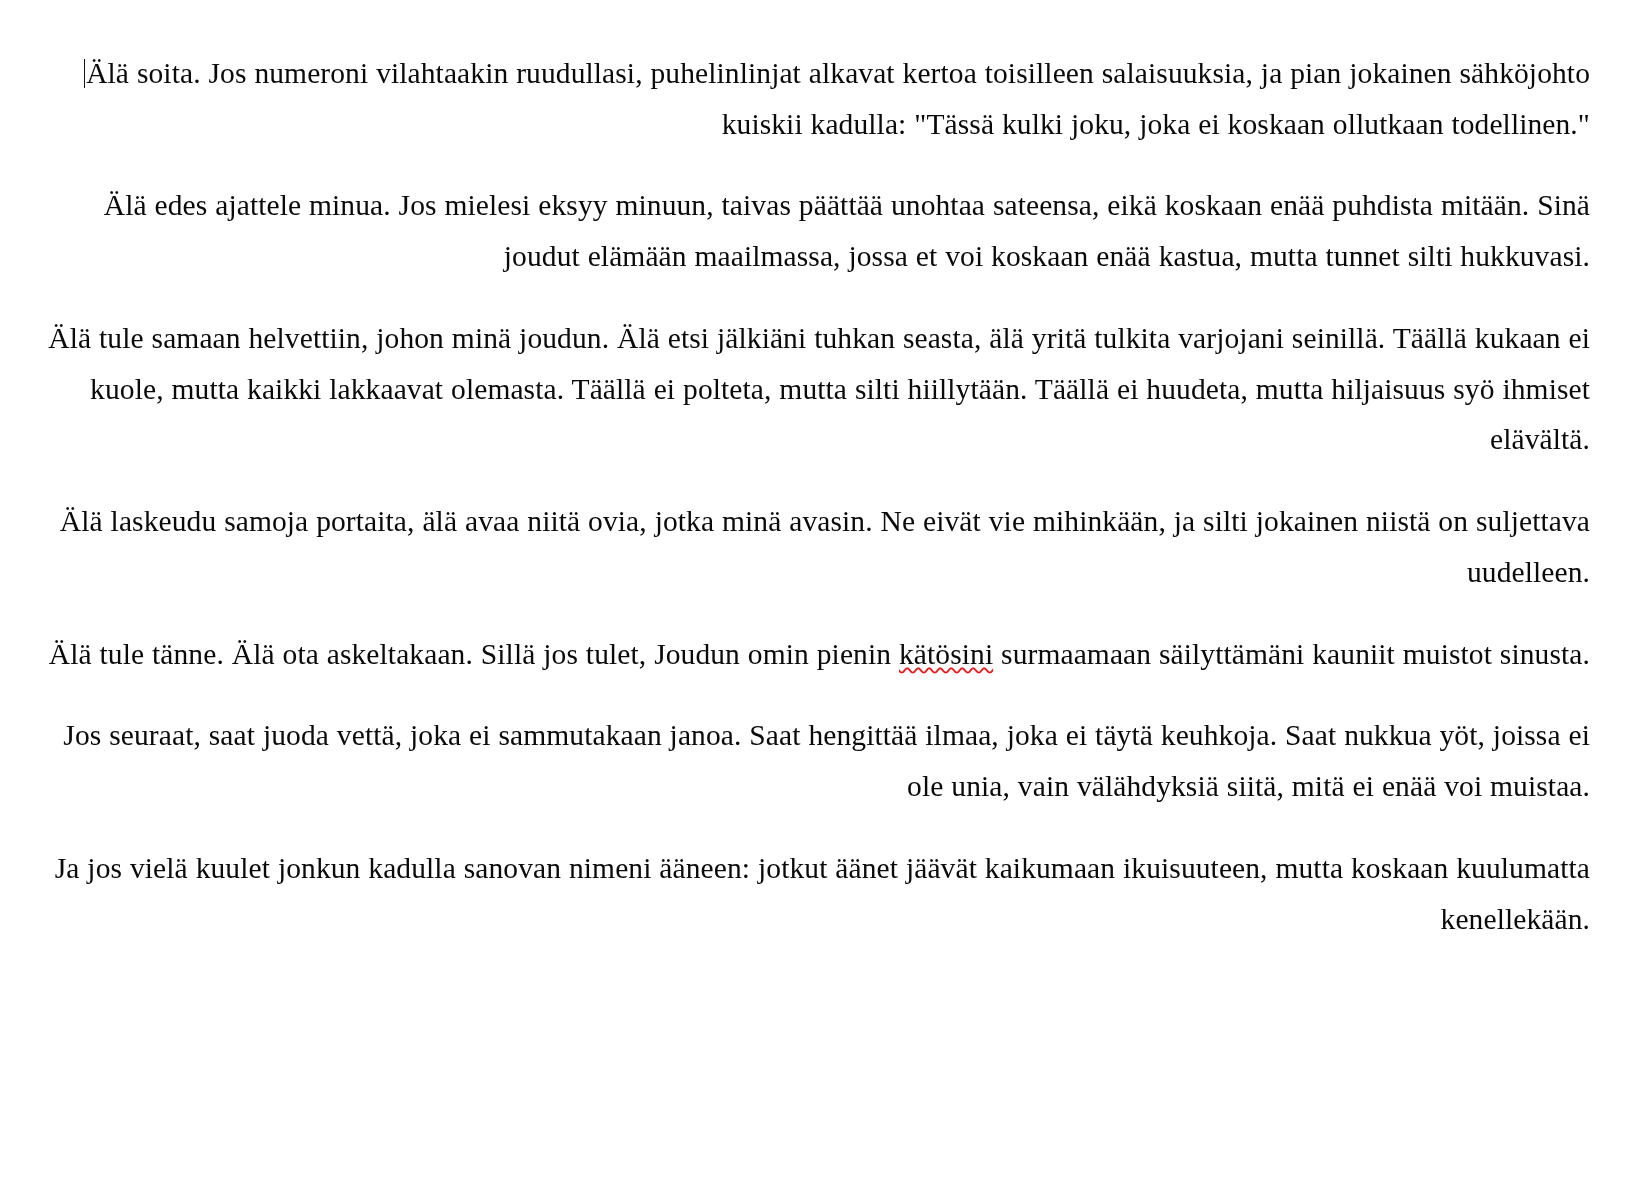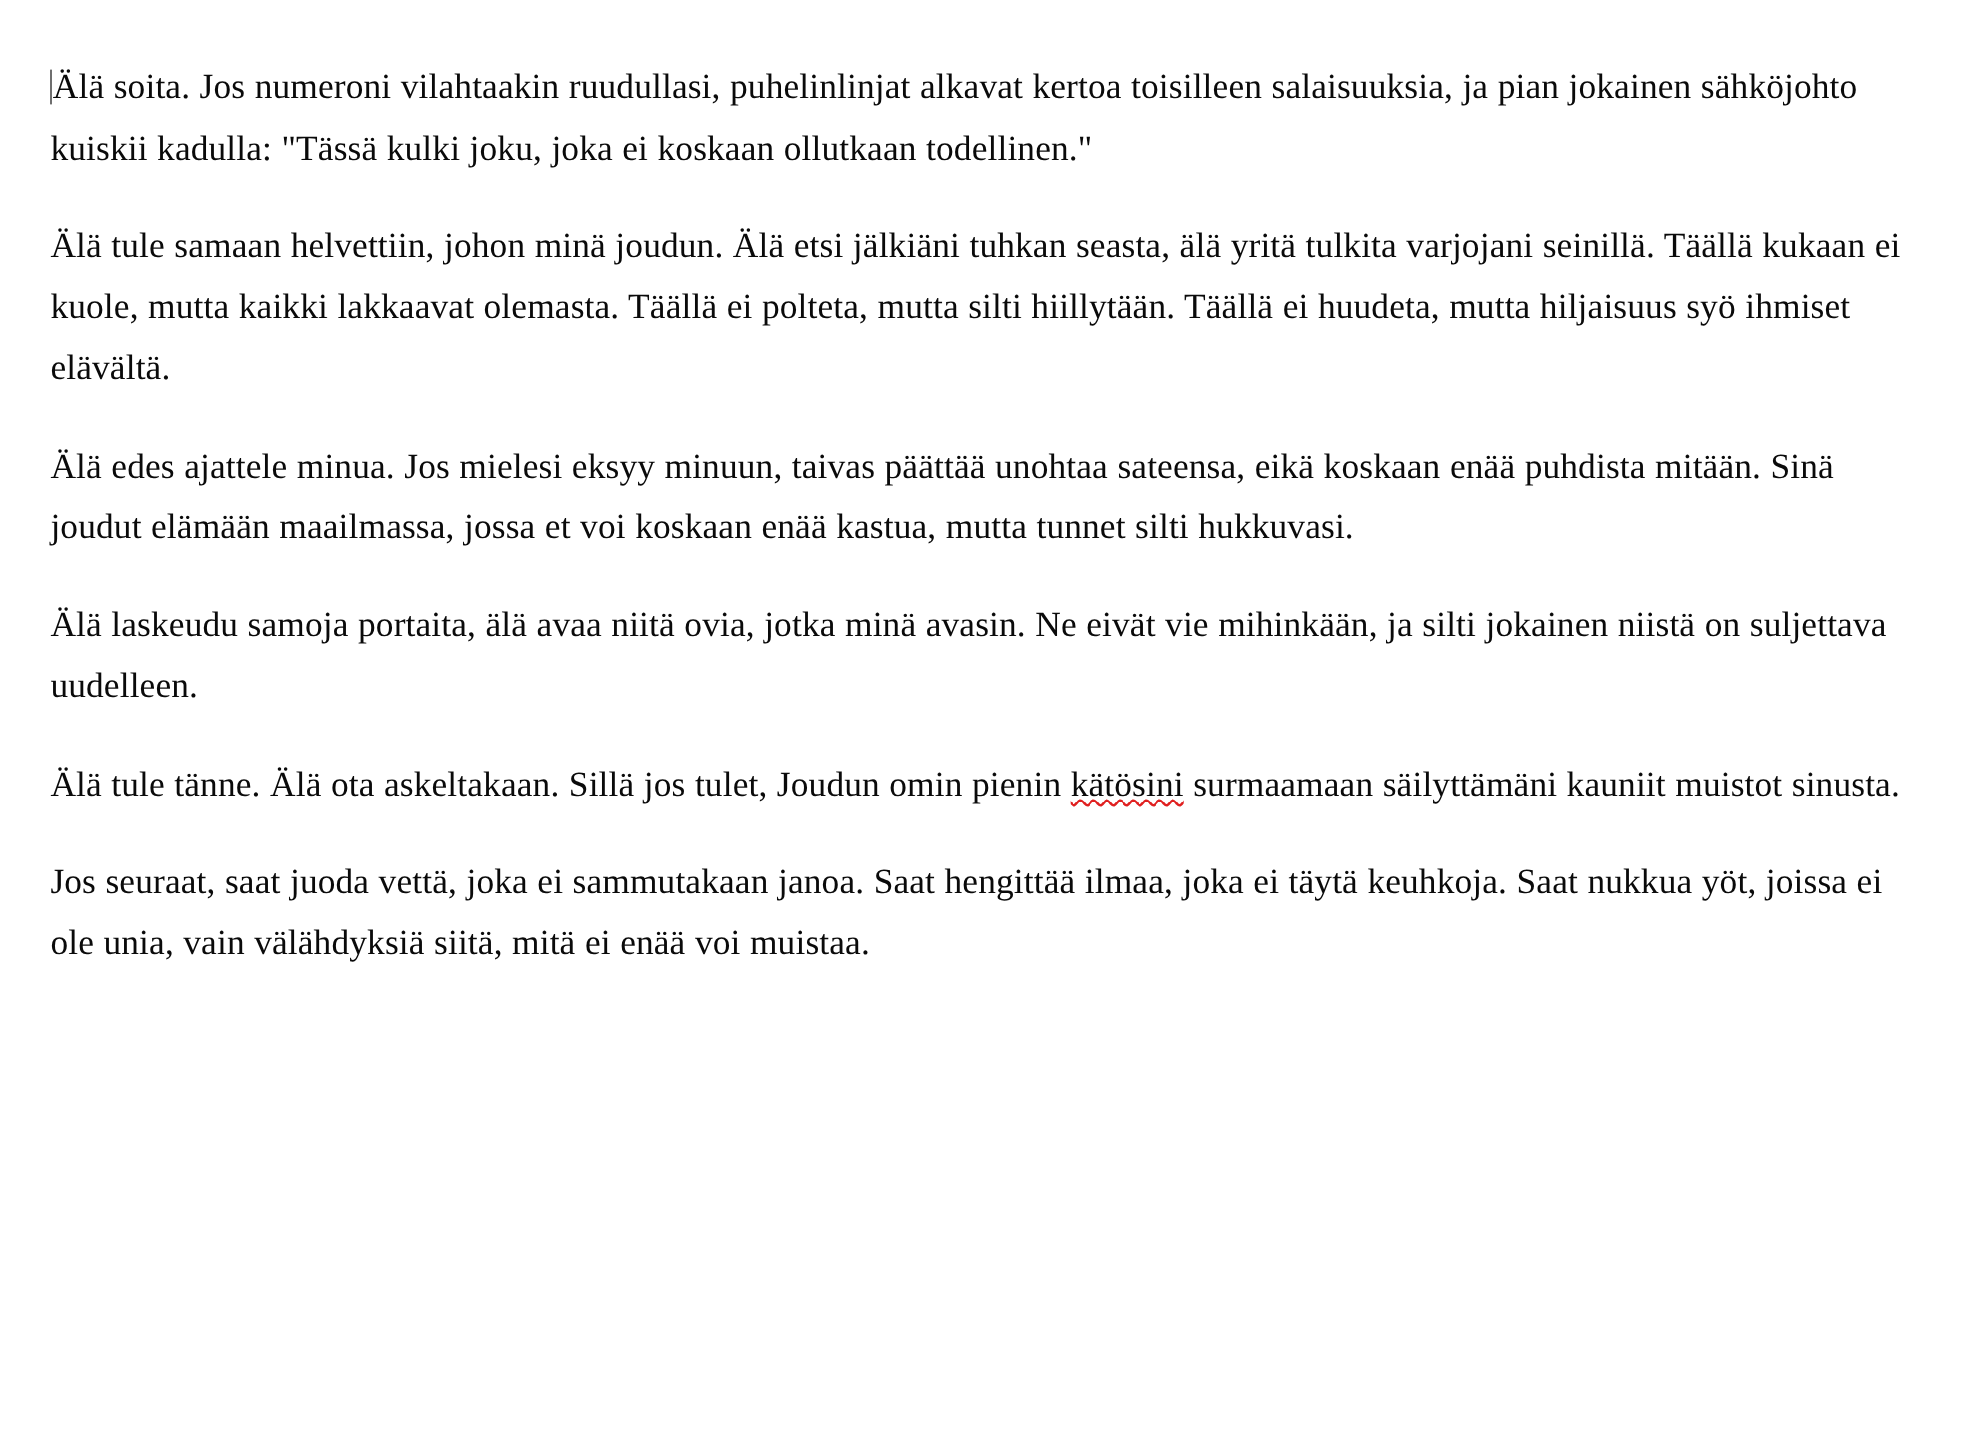--- a/index.html
+++ b/index.html
@@ -21,21 +21,21 @@
     background: #ffffff;
     box-sizing: border-box;
     padding: 48px 62px 0 42px;
   }
   .text-body {
     position: relative;
   }
   .paragraph {
     font-size: 29.5px;
     line-height: 1.72;
-    text-align: left;
+    text-align: right;
     margin: 0 0 31px 0;
     letter-spacing: 0.1px;
     word-spacing: 0.4px;
     color: #0a0a0a;
   }
   .paragraph:last-child {
     margin-bottom: 0;
   }
   .caret {
     display: inline-block;
@@ -56,34 +56,37 @@
 <body>
 
 <div id="document-page">
   <div class="text-body">
 
     <p class="paragraph">
       <span class="caret"></span><span>Älä soita. Jos numeroni vilahtaakin ruudullasi, puhelinlinjat alkavat kertoa toisilleen salaisuuksia, ja pian jokainen sähköjohto kuiskii kadulla: "Tässä kulki joku, joka ei koskaan ollutkaan todellinen."</span>
     </p>
 
     <p class="paragraph">
-      <span>Älä tule samaan helvettiin, johon minä joudun. Älä etsi jälkiäni tuhkan seasta, älä yritä tulkita varjojani seinillä. Täällä kukaan ei kuole, mutta kaikki lakkaavat olemasta. Täällä ei polteta, mutta silti hiillytään. Täällä ei huudeta, mutta hiljaisuus syö ihmiset elävältä.</span>
+      <span>Älä edes ajattele minua. Jos mielesi eksyy minuun, taivas päättää unohtaa sateensa, eikä koskaan enää puhdista mitään. Sinä joudut elämään maailmassa, jossa et voi koskaan enää kastua, mutta tunnet silti hukkuvasi.</span>
     </p>
 
     <p class="paragraph">
-      <span>Älä edes ajattele minua. Jos mielesi eksyy minuun, taivas päättää unohtaa sateensa, eikä koskaan enää puhdista mitään. Sinä joudut elämään maailmassa, jossa et voi koskaan enää kastua, mutta tunnet silti hukkuvasi.</span>
+      <span>Älä tule samaan helvettiin, johon minä joudun. Älä etsi jälkiäni tuhkan seasta, älä yritä tulkita varjojani seinillä. Täällä kukaan ei kuole, mutta kaikki lakkaavat olemasta. Täällä ei polteta, mutta silti hiillytään. Täällä ei huudeta, mutta hiljaisuus syö ihmiset elävältä.</span>
     </p>
 
     <p class="paragraph">
       <span>Älä laskeudu samoja portaita, älä avaa niitä ovia, jotka minä avasin. Ne eivät vie mihinkään, ja silti jokainen niistä on suljettava uudelleen.</span>
     </p>
 
     <p class="paragraph">
       <span>Älä tule tänne. Älä ota askeltakaan. Sillä jos tulet, Joudun omin pienin </span><span class="misspelled">kätösini</span><span> surmaamaan säilyttämäni kauniit muistot sinusta.</span>
     </p>
 
     <p class="paragraph">
       <span>Jos seuraat, saat juoda vettä, joka ei sammutakaan janoa. Saat hengittää ilmaa, joka ei täytä keuhkoja. Saat nukkua yöt, joissa ei ole unia, vain välähdyksiä siitä, mitä ei enää voi muistaa.</span>
     </p>
 
+    <p class="paragraph">
+      <span>Ja jos vielä kuulet jonkun kadulla sanovan nimeni ääneen: jotkut äänet jäävät kaikumaan ikuisuuteen, mutta koskaan kuulumatta kenellekään.</span>
+    </p>
 
   </div>
 </div>
 
 </body></html>

